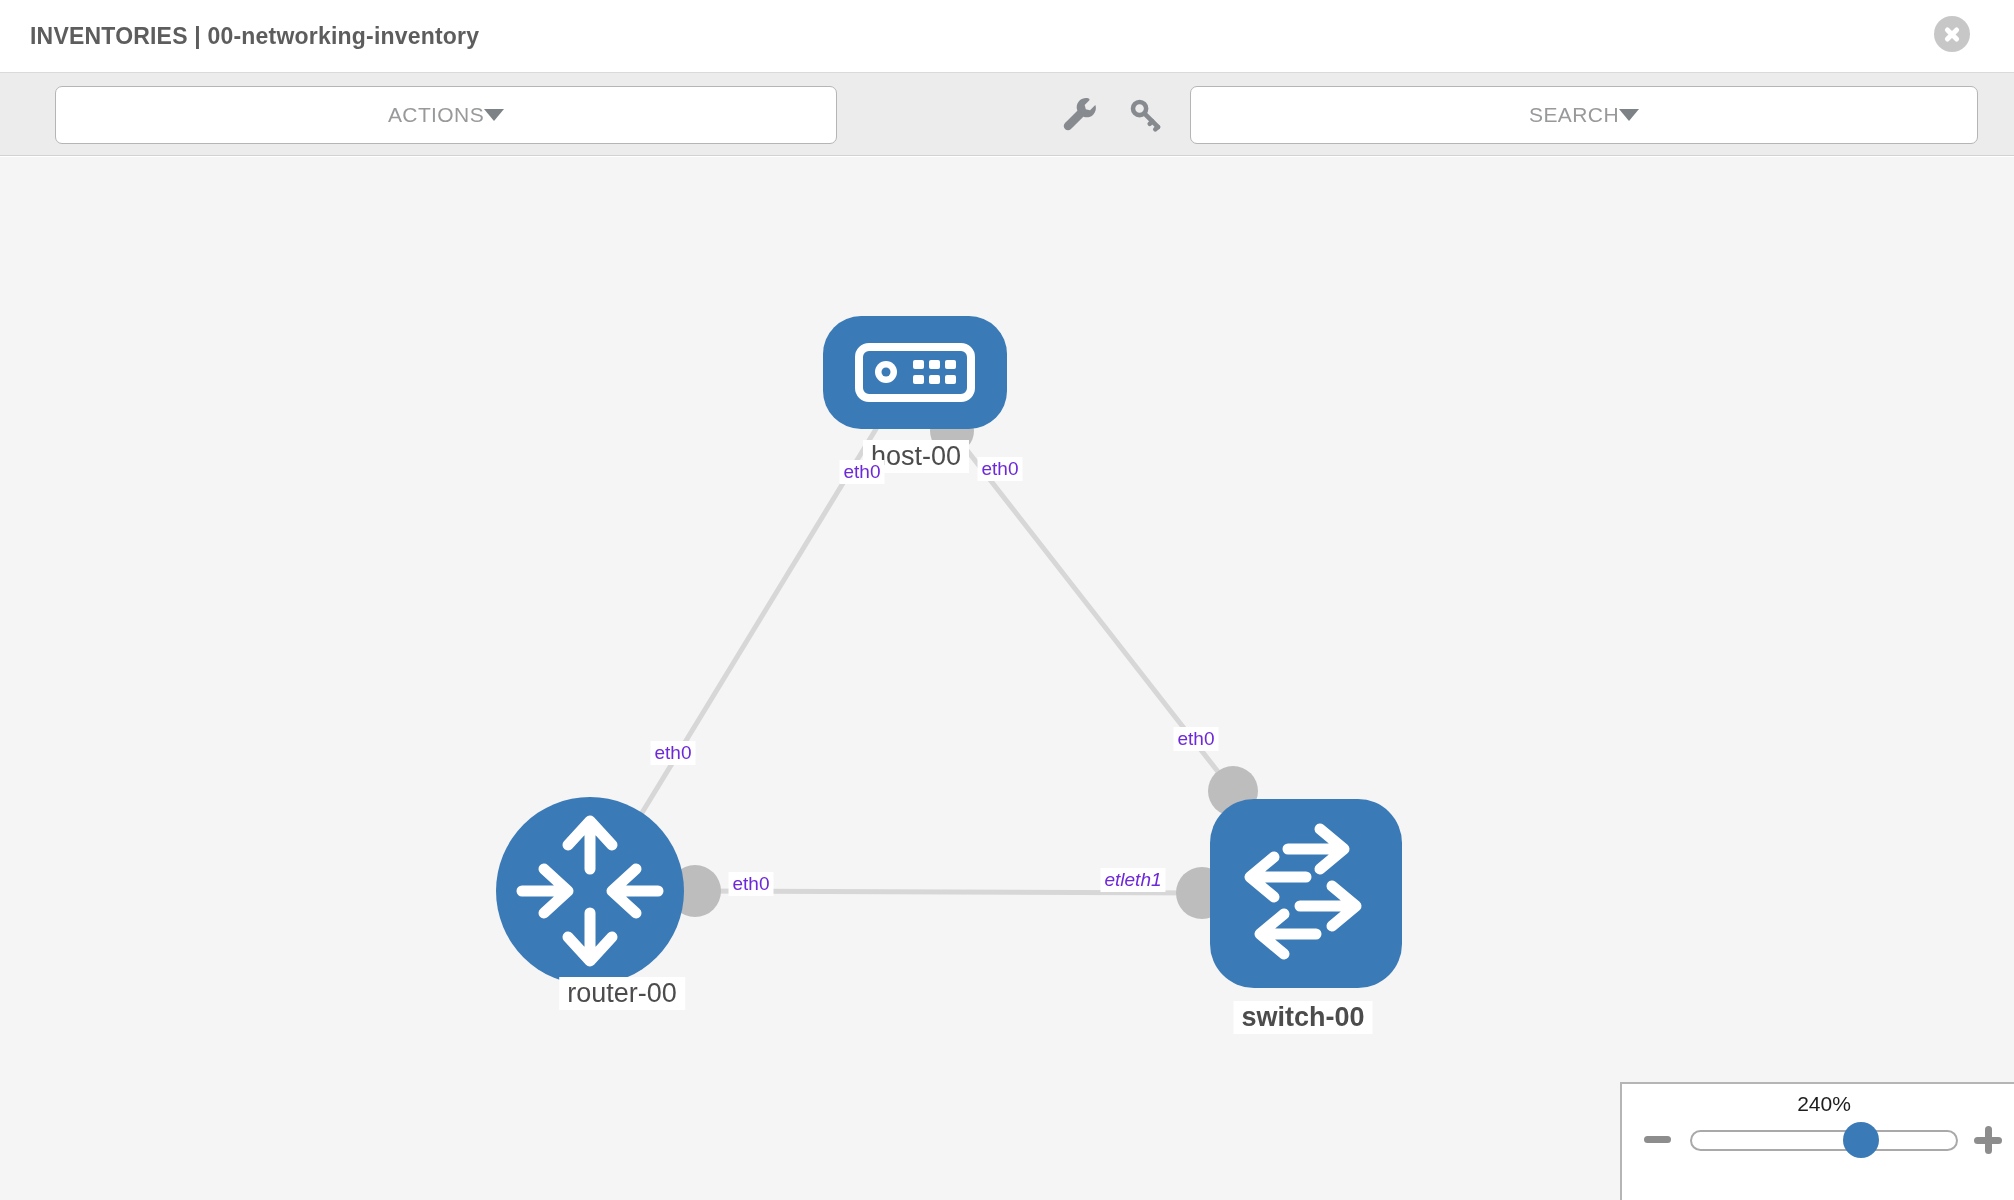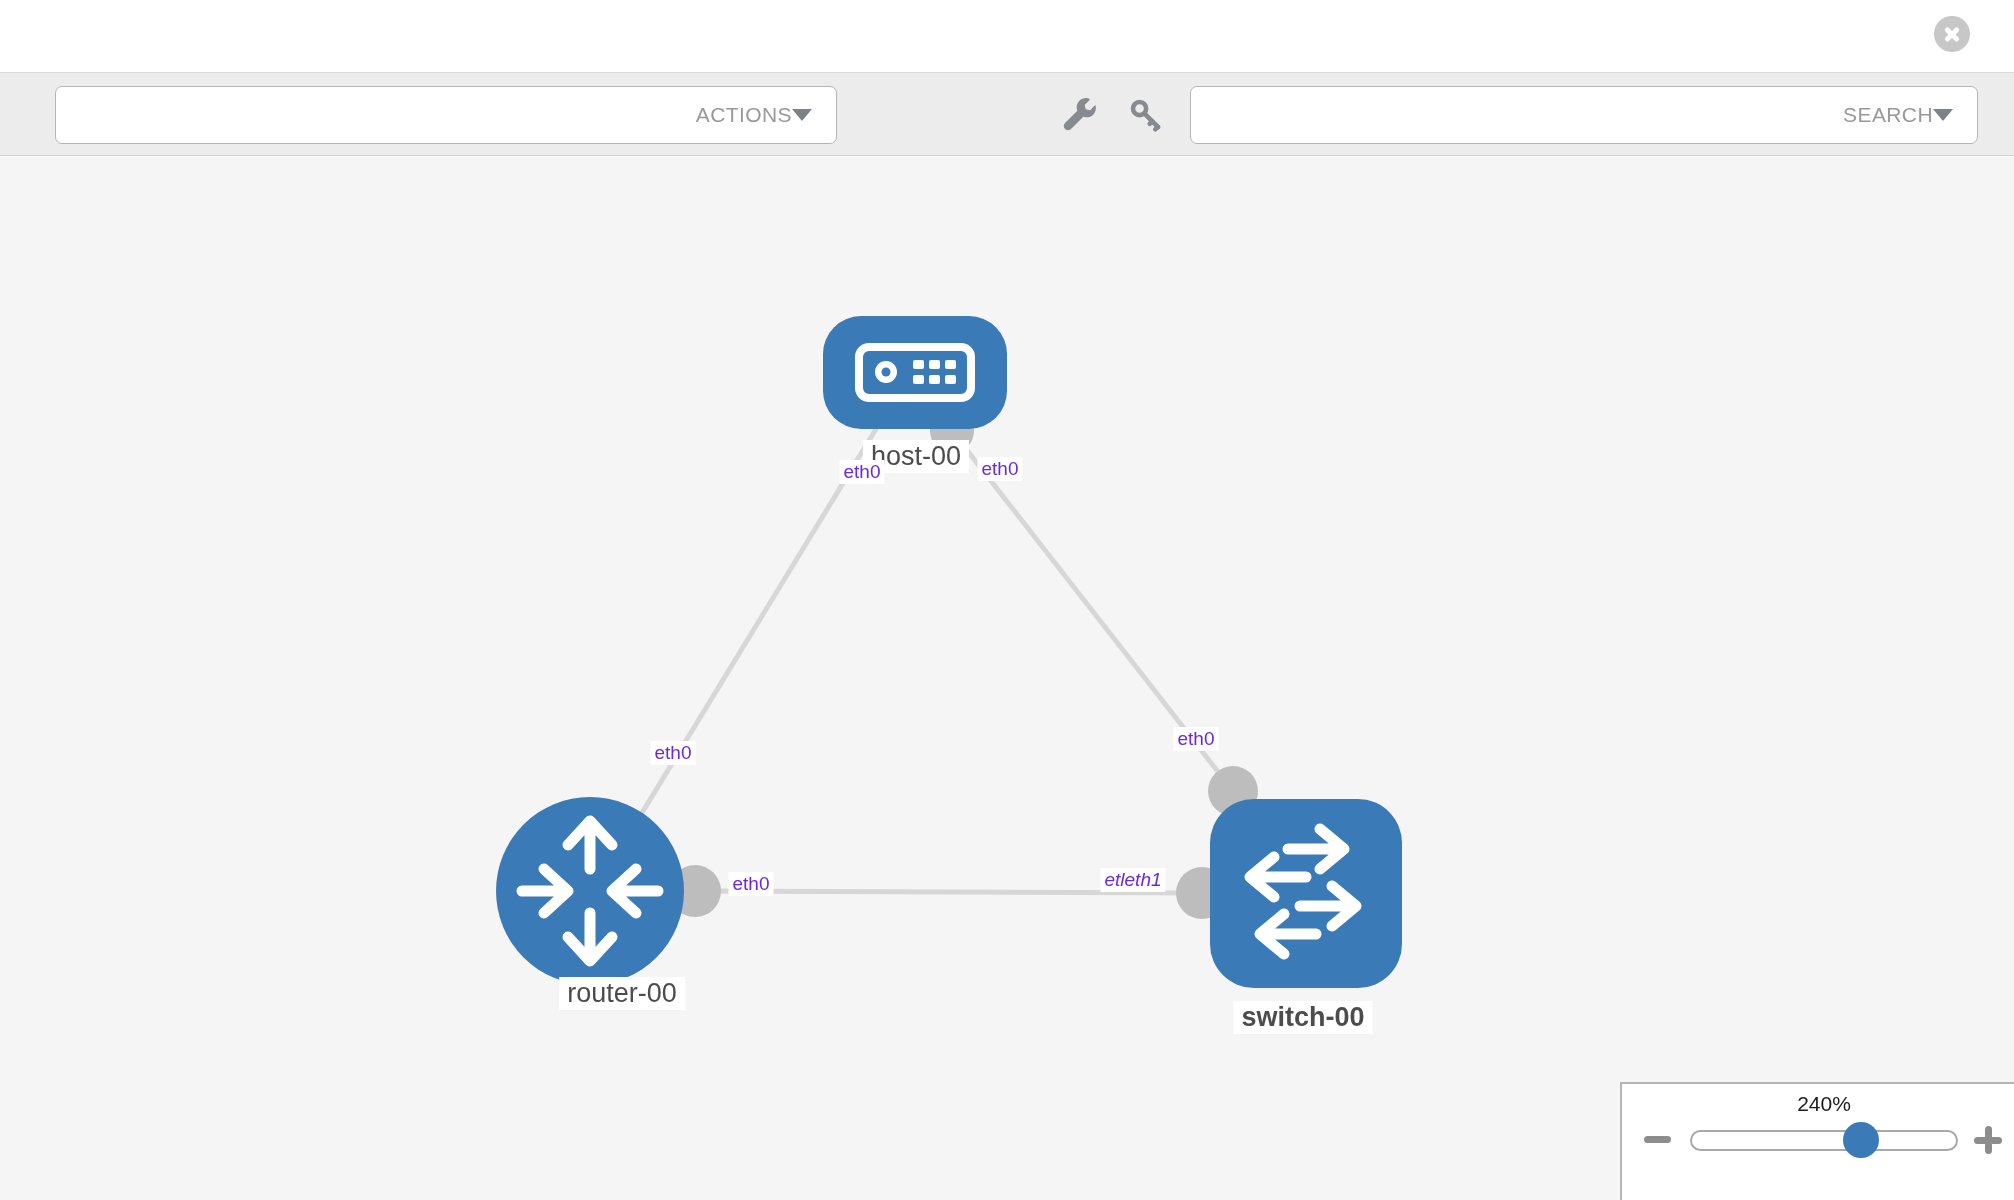--- a/index.html
+++ b/index.html
@@ -21,21 +21,21 @@
   .close-btn .bar.b1{transform:rotate(45deg);}
   .close-btn .bar.b2{transform:rotate(-45deg);}
   
   .toolbar{
     position:absolute;top:72px;left:0;width:100%;height:84px;background:#ececec;
     border-top:1px solid #dadada;border-bottom:1px solid #d2d2d2;box-sizing:border-box;
   }
   .fake-select{
     position:absolute;top:13px;height:58px;background:#fff;border:1px solid #b5b5b5;
     border-radius:7px;box-sizing:border-box;display:flex;align-items:center;
-    justify-content:flex-end;padding:0 24px;cursor:pointer;
+    justify-content:center;padding:0 24px;cursor:pointer;
   }
   .fake-select .sel-label{font-size:21px;color:#98999b;letter-spacing:.4px;}
   .caret{width:0;height:0;border-left:10px solid transparent;border-right:10px solid transparent;border-top:12px solid #7d8287;}
   .select-actions{left:55px;width:782px;}
   .select-search{left:1190px;width:788px;}
   .tool-icon-btn{position:absolute;top:22px;width:40px;height:40px;cursor:pointer;}
   .tool-icon-btn.wrench{left:1060px;}
   .tool-icon-btn.key{left:1126px;}
   
   .canvas{position:absolute;top:157px;left:0;width:2014px;height:1199px;background:#f5f5f6;}
@@ -61,20 +61,21 @@
   .zoom-track{
     position:absolute;left:68px;top:46px;width:268px;height:21px;background:#fff;
     border:2px solid #a9a9a9;border-radius:12px;box-sizing:border-box;cursor:pointer;
   }
   .zoom-knob{position:absolute;left:151px;top:-10px;width:36px;height:36px;border-radius:50%;background:#3a7ab7;cursor:grab;}
 </style>
 </head>
 <body>
 
 <div class="header">
+  <div class="page-title">INVENTORIES | 00-networking-inventory</div>
   <div class="close-btn">
     <span class="icon">
       <span class="bar b1"></span><span class="bar b2"></span>
     </span>
   </div>
 </div>
 
 <div class="toolbar">
   <div class="fake-select select-actions">
     <span class="sel-label">ACTIONS</span>

